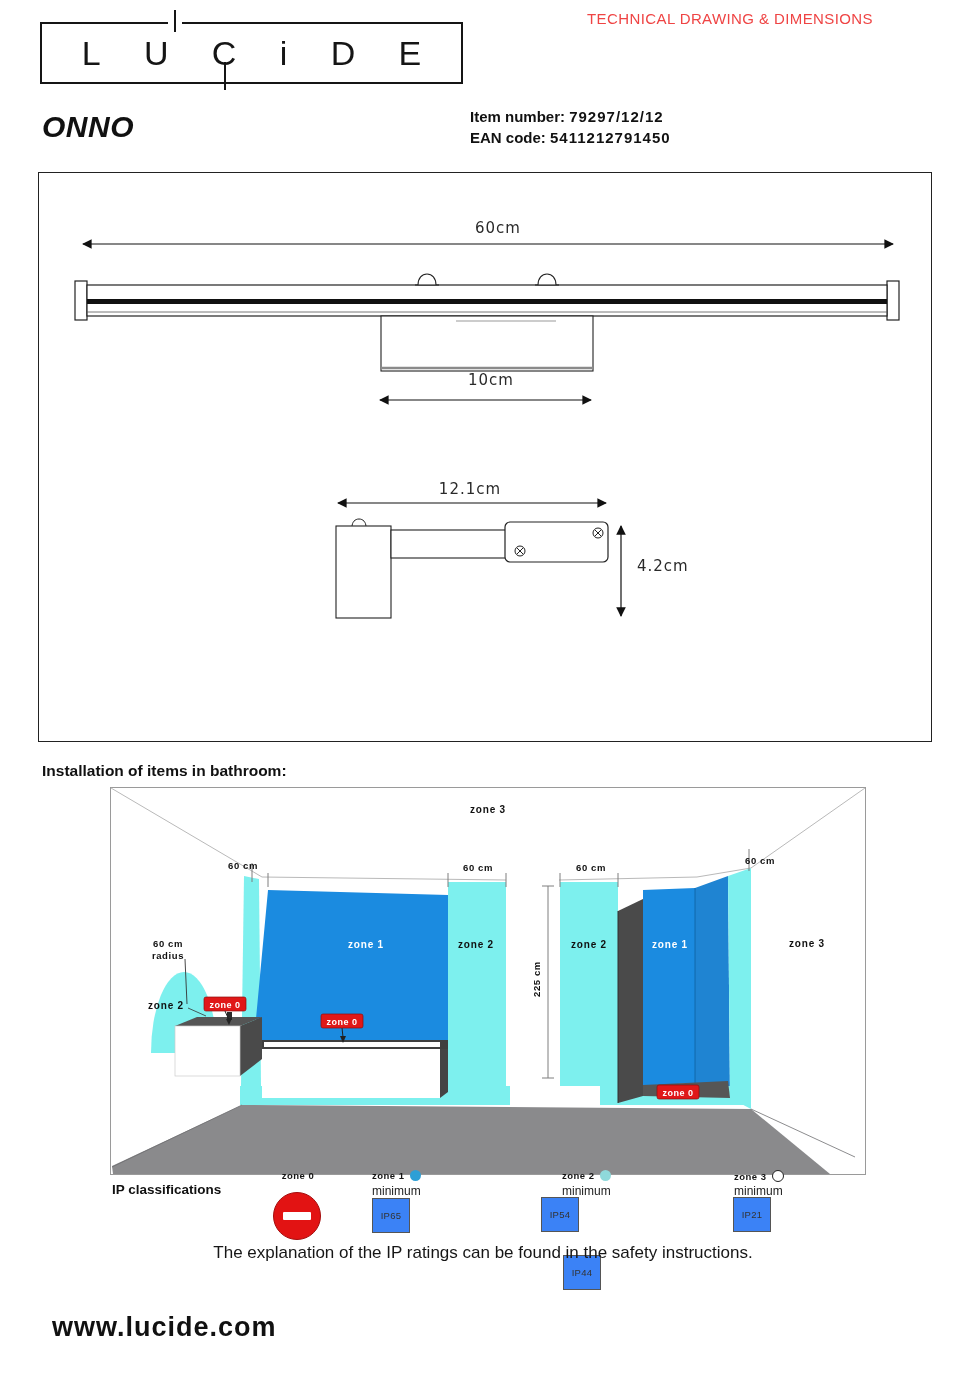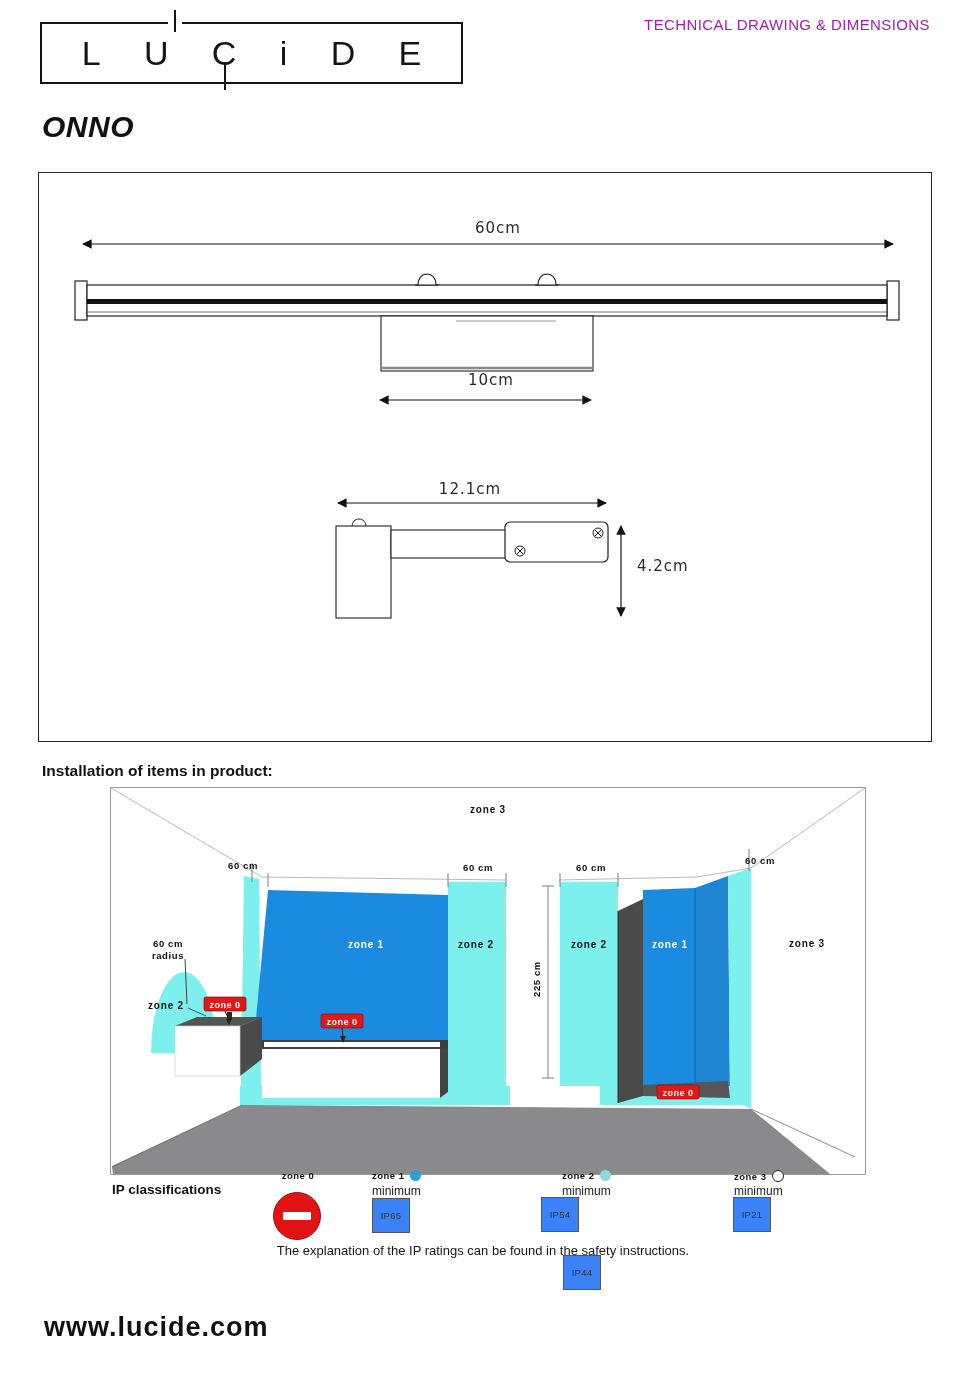--- a/index.html
+++ b/index.html
@@ -5,22 +5,22 @@
   html,body{margin:0;padding:0;background:#e8e8e8;}
   .page{position:relative;width:970px;height:1374px;background:#ffffff;
         font-family:"Liberation Sans",sans-serif;color:#111;overflow:hidden;margin:0 auto;}
   .abs{position:absolute;}
   
   .logo-box{left:40px;top:22px;width:383px;height:58px;border:2px solid #151515;
             display:flex;align-items:center;justify-content:space-around;padding:0 18px;}
   .logo-letter{font-size:34px;font-weight:400;color:#151515;letter-spacing:0;}
   .logo-tick{background:#151515;width:2px;}
   .logo-gap{background:#ffffff;height:4px;}
-  .doc-title{left:530px;top:16px;width:400px;text-align:right;font-size:15px;
-             letter-spacing:.4px;color:#a21caf;}
+  .doc-title{left:530px;top:10px;width:400px;text-align:center;font-size:15px;
+             letter-spacing:.4px;color:#ef4444;}
   .product-name{left:42px;top:110px;font-size:30px;font-weight:800;letter-spacing:.5px;font-style:italic;}
   .meta{left:470px;top:106px;font-size:15px;line-height:21px;}
   .meta b{font-weight:700;}
   .meta .val{letter-spacing:1px;font-weight:600;}
   
   .draw-box{left:38px;top:172px;width:892px;height:568px;border:1px solid #222;background:#fff;}
   svg text.dim{font-family:"DejaVu Sans",sans-serif;font-size:15px;fill:#2a2a2a;letter-spacing:1px;}
   
   .bath-heading{left:42px;top:762px;font-size:15.5px;font-weight:700;}
   svg text.zl{font-family:"Liberation Sans",sans-serif;font-size:10px;font-weight:700;letter-spacing:.8px;}
@@ -31,23 +31,23 @@
   .legend-title{left:112px;top:1182px;font-size:13.5px;font-weight:700;}
   .lz-label{font-size:9.5px;font-weight:700;letter-spacing:.5px;color:#151515;}
   .lz-min{font-size:12px;color:#222;}
   .ip-box{border:1px solid #555;background:#3b82f6;width:36px;height:33px;display:flex;
           align-items:center;justify-content:center;font-size:9.5px;color:#333;letter-spacing:.3px;}
   .dot{display:inline-block;width:11px;height:11px;border-radius:50%;vertical-align:-2px;margin-left:5px;}
   .ring{display:inline-block;width:10px;height:10px;border-radius:50%;border:1.5px solid #222;
         background:#fff;vertical-align:-2px;margin-left:5px;}
   .no-entry{width:46px;height:46px;border-radius:50%;position:relative;}
   .no-entry .bar{position:absolute;left:9px;top:19px;width:28px;height:8px;background:#fff;border-radius:1px;}
-  .note{left:0;top:1243px;width:966px;text-align:center;font-size:13px;color:#161616;}
+  .note{left:0;top:1243px;width:966px;text-align:center;font-size:17px;color:#161616;}
   .footer1{left:44px;top:1290px;font-size:17.5px;font-weight:700;}
-  .footer2{left:44px;top:1312px;font-size:27px;font-weight:700;letter-spacing:1px;}
+  .footer2{left:52px;top:1312px;font-size:27px;font-weight:700;letter-spacing:1px;}
 </style>
 </head>
 <body>
 
 <div class="page">
 
   <div class="abs logo-box">
     <span class="logo-letter">L</span>
     <span class="logo-letter">U</span>
     <span class="logo-letter">C</span>
@@ -57,20 +57,30 @@
   </div>
 
   <div class="abs logo-gap" style="left:168px;top:20px;width:14px;"></div>
   <div class="abs logo-tick" style="left:174px;top:10px;height:22px;"></div>
   <div class="abs logo-gap" style="left:218px;top:78px;width:14px;"></div>
   <div class="abs logo-tick" style="left:224px;top:62px;height:28px;"></div>
 
   <div class="abs doc-title">TECHNICAL DRAWING &amp; DIMENSIONS</div>
   <div class="abs product-name">ONNO</div>
 
+  <div class="abs meta">
+    <div>
+      <b>Item number:</b>
+      <b class="val">79297/12/12</b>
+    </div>
+    <div>
+      <b>EAN code:</b>
+      <span class="val">5411212791450</span>
+    </div>
+  </div>
 
   <div class="abs draw-box">
     <svg width="890" height="566" viewBox="0 0 890 566">
       <defs>
         <marker id="arr" viewBox="0 0 10 10" refX="9" refY="5" markerWidth="8" markerHeight="8" orient="auto-start-reverse">
           <path d="M0,0 L10,5 L0,10 z" fill="#111"></path>
         </marker>
       </defs>
 
       <g>
@@ -119,21 +129,21 @@
           <circle r="5" fill="#fff" stroke="#222" stroke-width="1"></circle>
           <path d="M-3,-3 L3,3 M-3,3 L3,-3" stroke="#222" stroke-width="1"></path>
         </g>
 
         <line x1="582" y1="353" x2="582" y2="443" stroke="#111" stroke-width="1.2" marker-start="url(#arr)" marker-end="url(#arr)"></line>
         <text class="dim" x="598" y="398" text-anchor="start">4.2cm</text>
       </g>
     </svg>
   </div>
 
-  <div class="abs bath-heading">Installation of items in product:</div>
+  <div class="abs bath-heading">Installation of items in bathroom:</div>
 
   <svg class="abs" style="left:110px;top:787px;" width="756" height="388" viewBox="0 0 756 388">
     <rect x="0.5" y="0.5" width="755" height="387" fill="#ffffff" stroke="#9a9a9a" stroke-width="1"></rect>
 
     <g stroke="#b9b9b9" stroke-width="1">
       <line x1="1" y1="1" x2="152" y2="90"></line>
       <line x1="755" y1="1" x2="641" y2="81"></line>
       <line x1="152" y1="90" x2="396" y2="93"></line>
       <line x1="449" y1="93" x2="587" y2="90"></line>
       <line x1="587" y1="90" x2="641" y2="81"></line>

